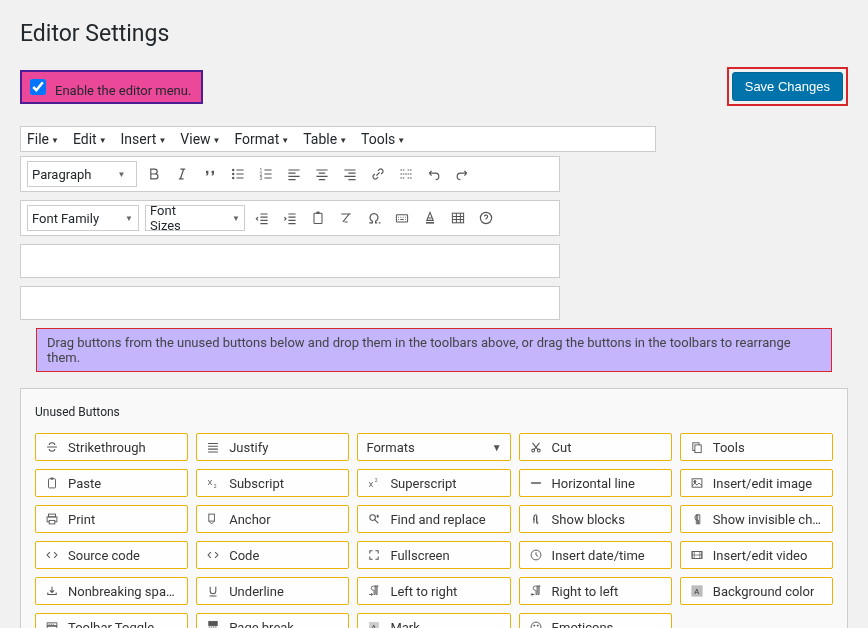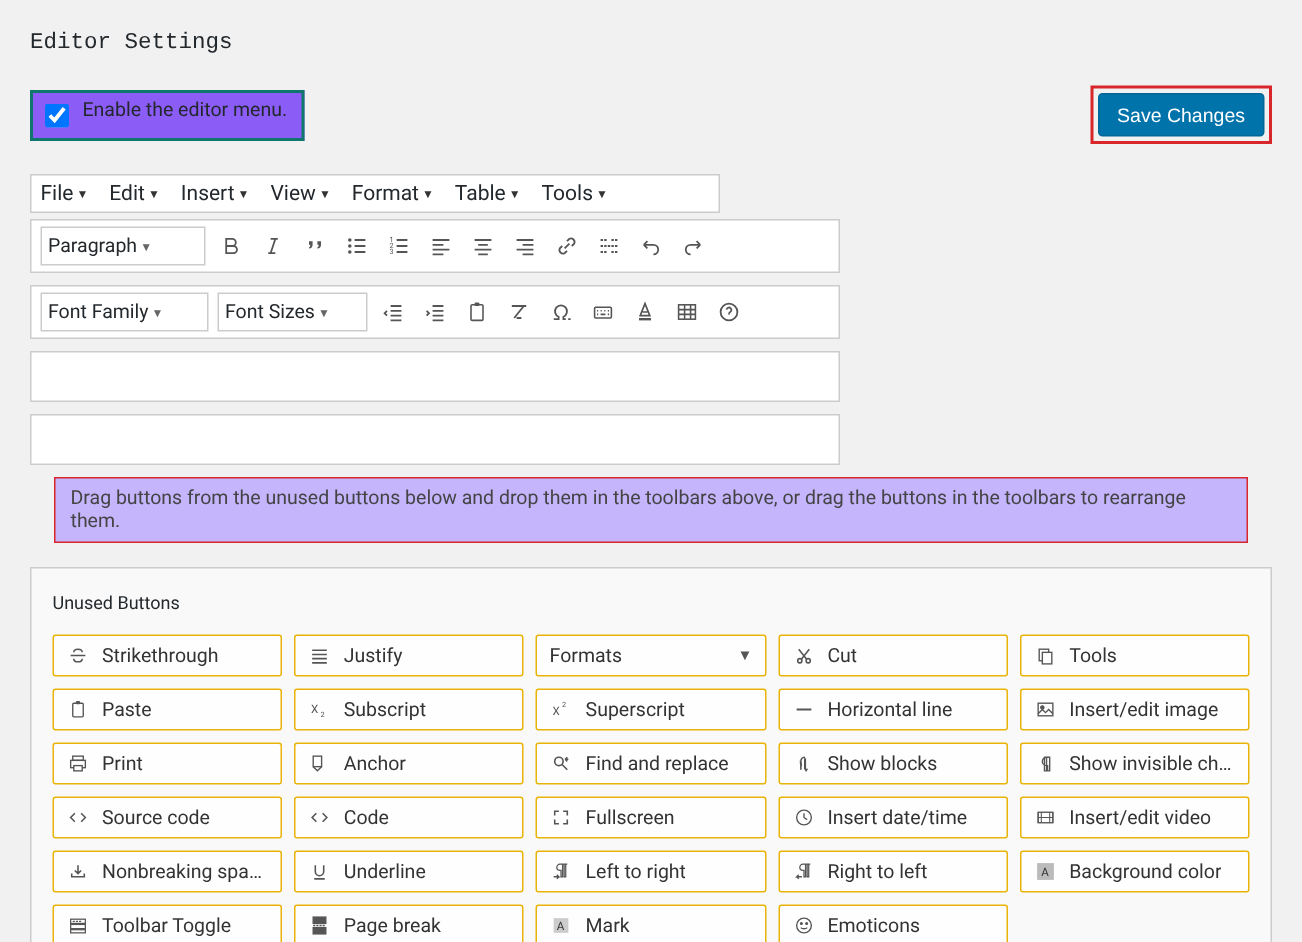--- a/index.html
+++ b/index.html
@@ -5,55 +5,55 @@
   * { box-sizing: border-box; }
   body {
     margin: 0;
     font-family: -apple-system, BlinkMacSystemFont, "Segoe UI", Roboto, Arial, sans-serif;
     background: #f1f1f1;
     color: #23282d;
     width: 868px;
     padding: 14px 20px;
     font-size: 13px;
   }
-  h1 { font-size: 15px; font-weight: 400; margin: 6px 0 20px; font-family: Liberation Mono, monospace; }
+  h1 { font-size: 23px; font-weight: 400; margin: 6px 0 20px; }
 
   .top-row { display: flex; justify-content: space-between; align-items: center; margin-bottom: 20px; }
   .enable-box {
-    border: 2px solid #0f766e;
+    border: 2px solid #4c1d95;
     padding: 4px 10px 4px 4px;
     display: inline-flex;
-    align-items: flex-start;
+    align-items: flex-end;
     gap: 6px;
-    background: #8b5cf6;
+    background: #ec4899;
   }
   .enable-box input { width: 16px; height: 16px; }
   .save-box { border: 2px solid #d8262a; padding: 3px; }
   .save-btn {
     background: #0073aa; color: #fff; border: 1px solid #006799;
     padding: 6px 12px; font-size: 13px; border-radius: 3px; cursor: pointer;
   }
 
   .menubar {
     background: #fff; border: 1px solid #ccc;
-    padding: 4px 6px; width: 460px; display: flex; gap: 14px;
+    padding: 4px 6px; width: 636px; display: flex; gap: 14px;
     margin-bottom: 4px; font-size: 14px;
   }
   .menubar span { cursor: pointer; }
   .caret-sm { font-size: 8px; vertical-align: middle; color: #333; margin-left: 2px; }
 
   .toolbar {
     background: #fff; border: 1px solid #ccc;
     padding: 4px 6px; width: 540px; display: flex; align-items: center; gap: 6px;
     margin-bottom: 8px; min-height: 34px;
   }
   .toolbar.empty { min-height: 34px; }
   .fmt-select {
     border: 1px solid #ccc; height: 26px; padding: 0 4px;
-    display: flex; align-items: center; gap: 0; cursor: pointer;
+    display: flex; align-items: center; gap: 24px; cursor: pointer;
   }
   .fmt-select .caret-sm { color:#666; }
   .tb-icon {
     width: 22px; height: 22px; display: inline-flex; align-items: center; justify-content: center;
     color: #555; cursor: pointer;
   }
   svg { display: block; }
 
   .instructions {
     border: 1px solid #d8262a;

